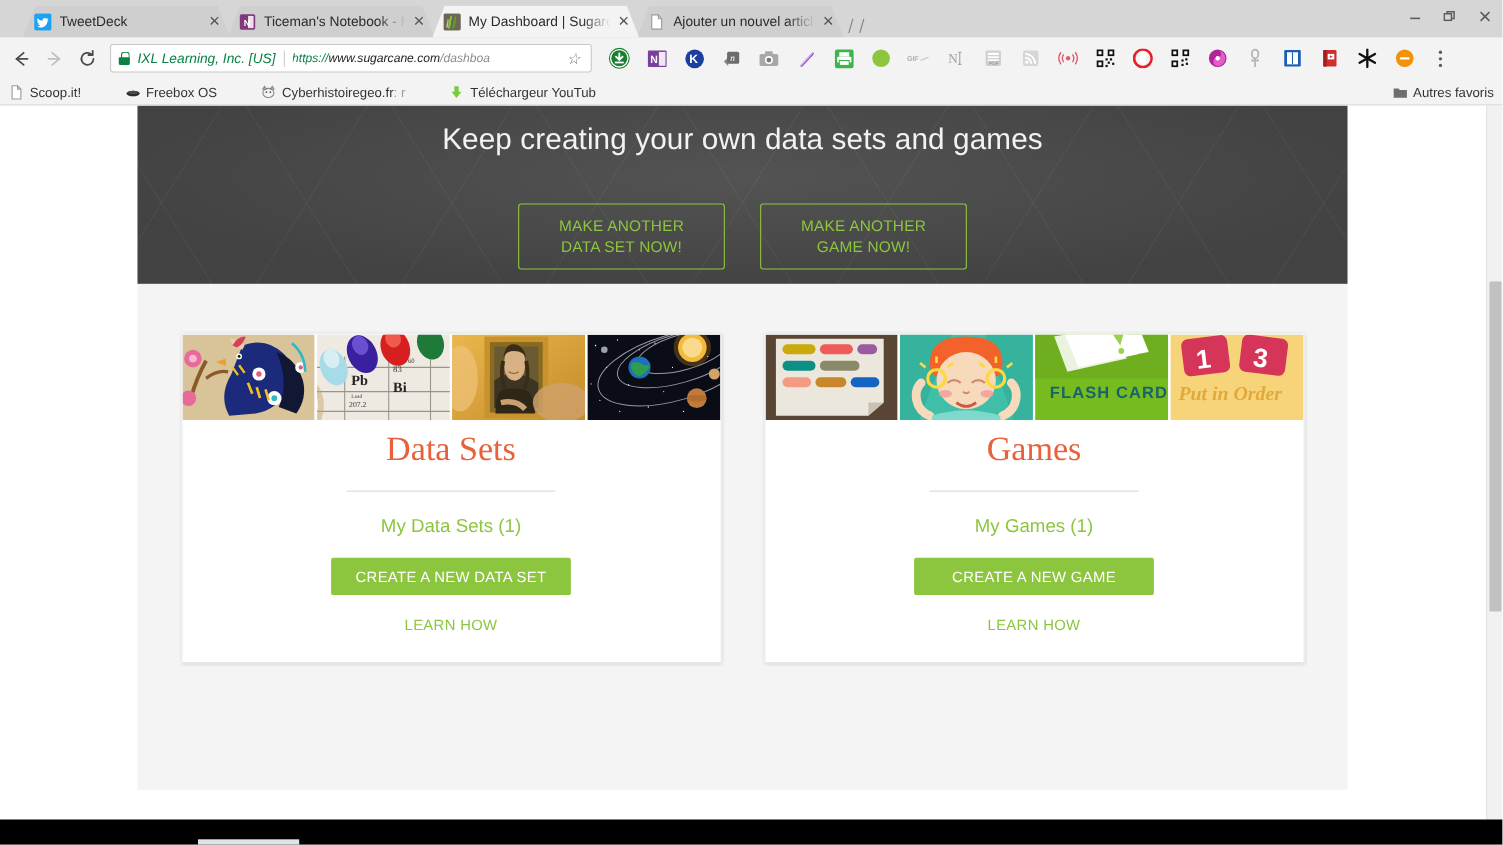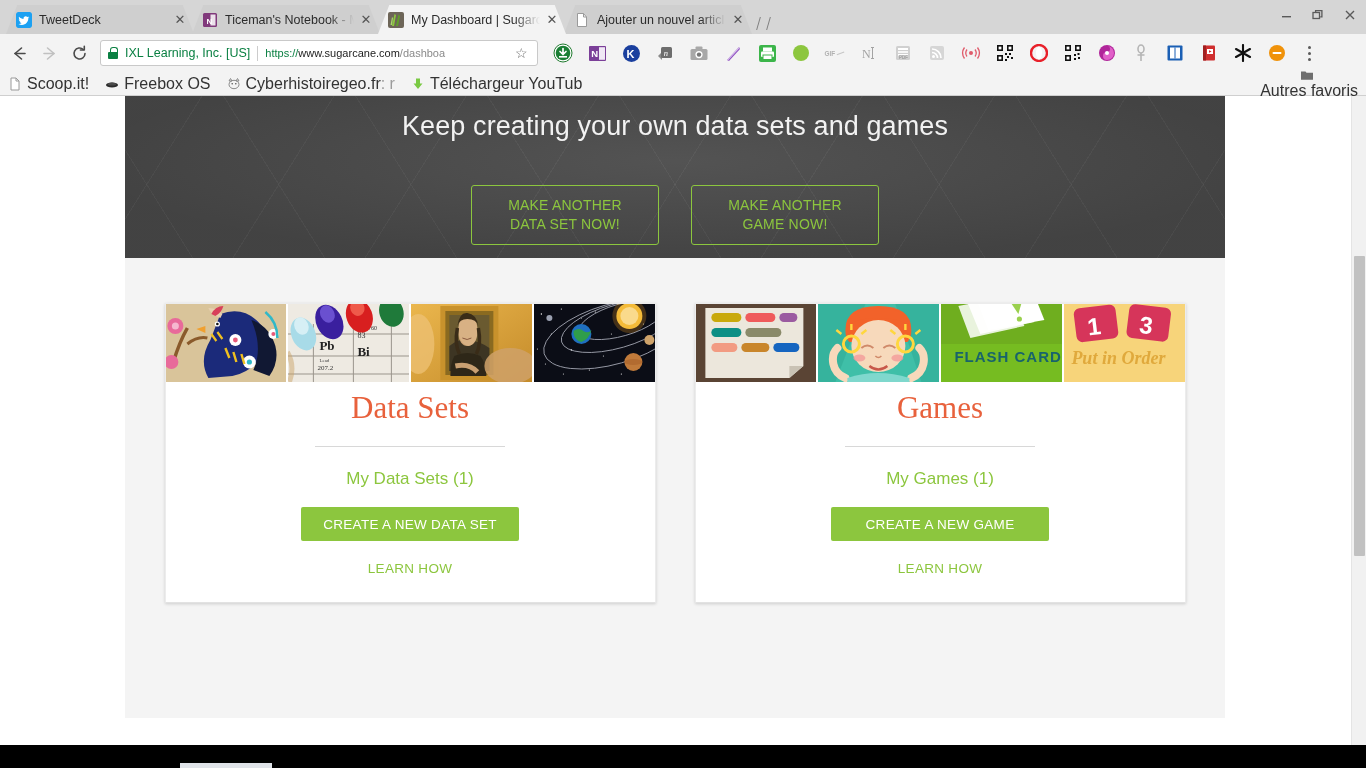--- a/index.html
+++ b/index.html
@@ -9,21 +9,21 @@
     background: #ffffff;
     overflow: hidden;
   }
 
   
   #browser { width: 1366px; height: 768px; position: relative; }
 
   .tabstrip {
     height: 34px; background: #d6d6d6;
     display: flex; align-items: flex-end; position: relative;
-    padding-left: 6px;
+    padding-left: 21px;
   }
   .tab {
     height: 29px; width: 188px;
     display: flex; align-items: center;
     padding: 0 6px 0 10px;
     background: #cfcfcf;
     position: relative;
     border-top-left-radius: 3px; border-top-right-radius: 3px;
     margin-right: -2px;
     clip-path: polygon(0% 100%, 6% 0%, 94% 0%, 100% 100%);
@@ -63,21 +63,21 @@
   }
   .navbtn {
     width: 30px; height: 30px; display:flex; align-items:center; justify-content:center;
     color:#5a5a5a; font-size: 17px; flex: 0 0 30px;
   }
   .navbtn.dim { color: #bdbdbd; }
 
   .omnibox {
     flex: 0 0 438px; height: 26px; margin-left: 6px;
     background:#fff; border:1px solid #c9c9c9; border-radius: 3px;
-    display:flex; align-items:center; padding: 0 6px;
+    display:flex; align-items:center; padding: 0 6px; font-style: italic;
   }
   .lockico { width: 12px; height: 12px; flex:0 0 12px; margin-right: 6px; position: relative; }
   .lockico::before {
     content:""; position:absolute; left:1px; bottom:0; width:10px; height:7px;
     background:#0b8043; border-radius:1px;
   }
   .lockico::after {
     content:""; position:absolute; left:3px; top:0px; width:6px; height:7px;
     border:1.6px solid #0b8043; border-bottom:none; border-radius:3px 3px 0 0;
   }
@@ -93,26 +93,26 @@
 
   .exts { display:flex; align-items:center; margin-left: 8px; flex: 1 1 auto; }
   .ext { width: 22px; height:22px; margin: 0 6px; position:relative; flex:0 0 22px;
          display:flex; align-items:center; justify-content:center; }
   .menubtn { width: 22px; height: 24px; margin-left: 4px; margin-right:6px; flex:0 0 22px;
              display:flex; flex-direction:column; justify-content:center; align-items:center; gap:3px; }
   .menubtn i { display:block; width:3px; height:3px; background:#5a5a5a; border-radius:50%; }
 
   .bmbar {
     height: 24px; background:#f3f3f3; display:flex; align-items:center;
-    padding: 0 8px; border-bottom: 1px solid #cfcfcf; font-size: 16px; color:#333;
+    padding: 0 8px; border-bottom: 1px solid #cfcfcf; font-size: 12px; color:#333;gap:24px;
   }
   .bm { display:flex; align-items:center; margin-right: 16px; white-space: nowrap; }
   .bm .bico { width:14px; height:14px; margin-right:5px; flex:0 0 14px; position:relative; }
   .bm .sub { color:#9b9b9b; }
-  .bm-right { margin-left:auto; display:flex; align-items:center; margin-right: 0; flex-direction: column; }
+  .bm-right { margin-left:auto; display:flex; align-items:center; margin-right: 0; }
 
   
   .viewport {
     position: relative; width: 1366px; height: 651px; background:#fff; overflow:hidden;
   }
   .pagebody { width: 1351px; height: 651px; background:#fff; position:relative; }
 
   .content-col {
     position:absolute; left:125px; top:0; width:1100px; background:#f4f4f4;
     min-height: 622px;

